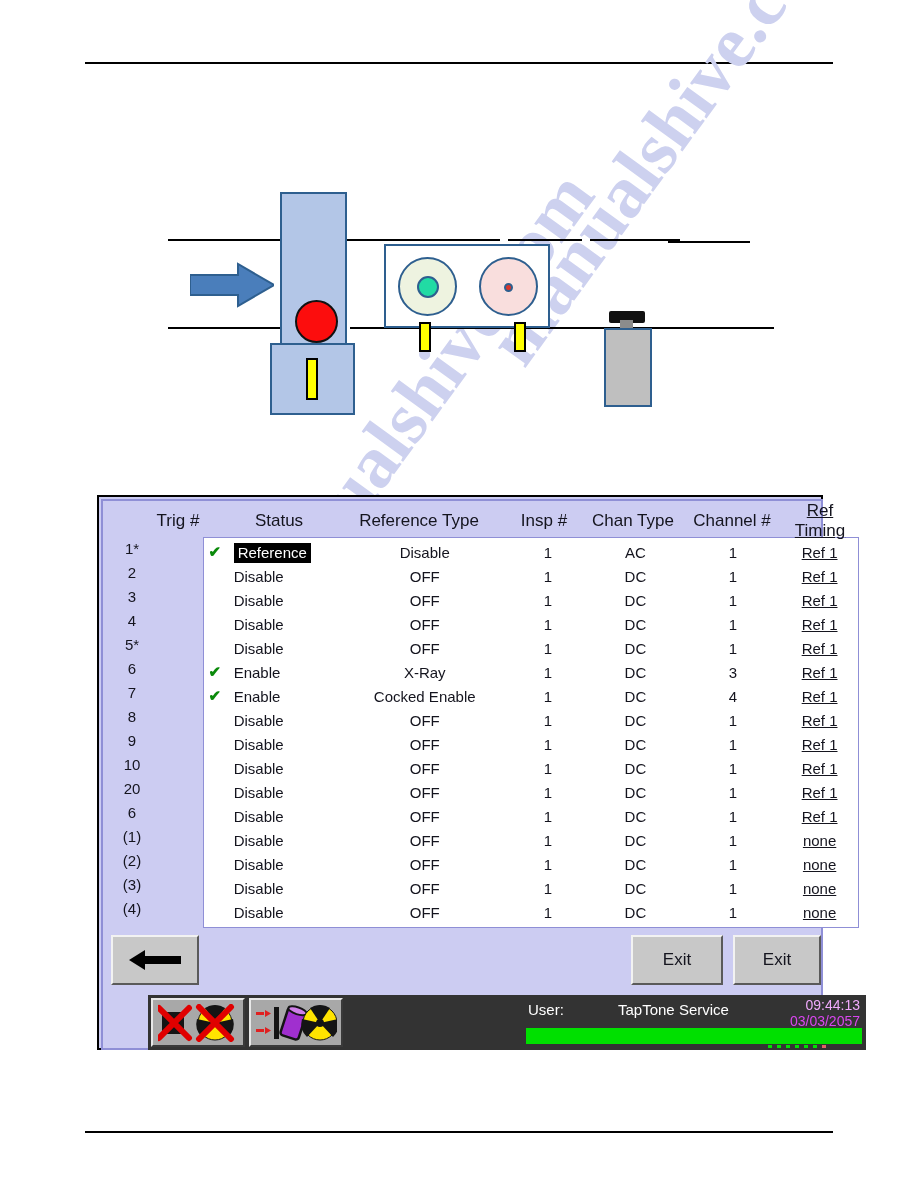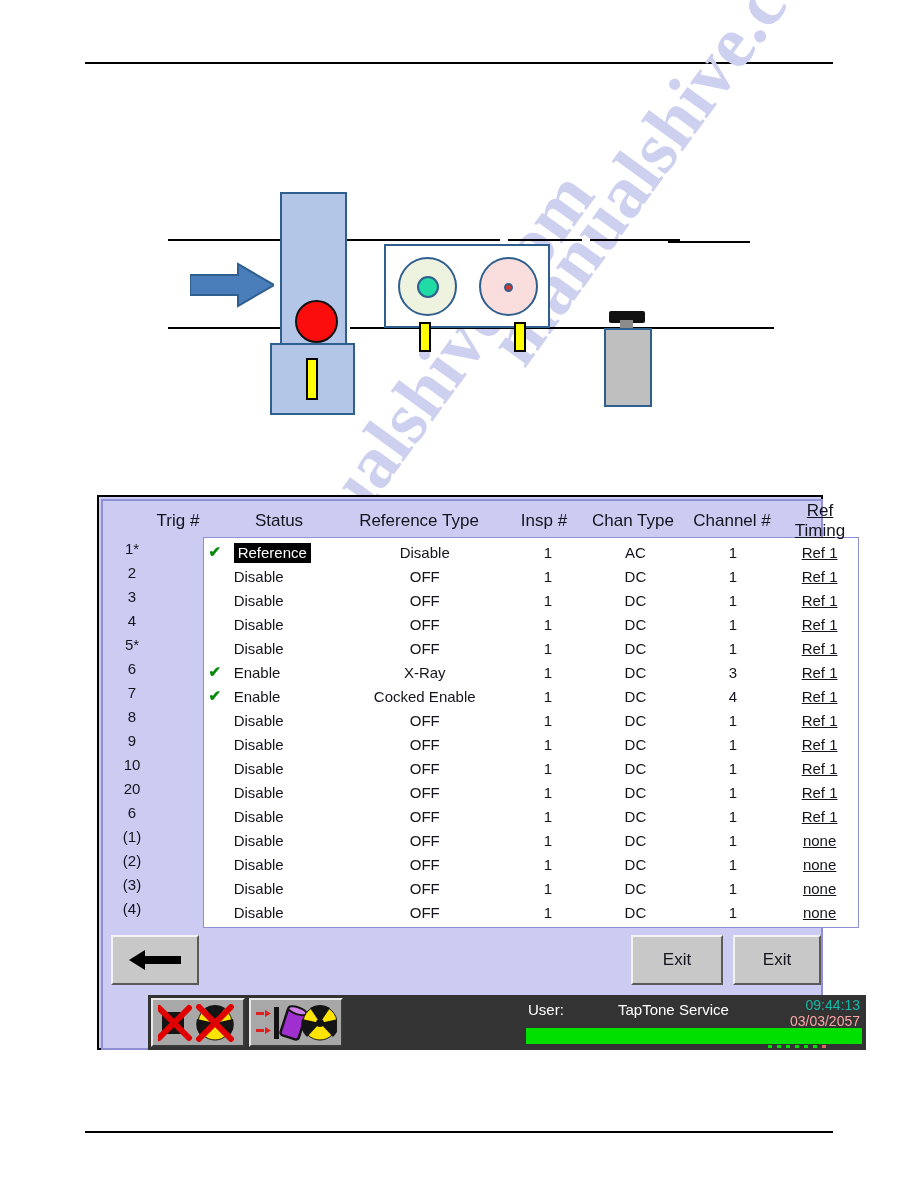--- a/index.html
+++ b/index.html
@@ -320,28 +320,28 @@
   }
   #user-name {
     position: absolute;
     left: 470px; top: 6px;
     color: #ffffff;
     font-size: 15px;
   }
   #clock-time {
     position: absolute;
     right: 6px; top: 2px;
-    color: #14b8a6;
+    color: #f0abfc;
     font-size: 14px;
     text-align: right;
   }
   #clock-date {
     position: absolute;
     right: 6px; top: 18px;
-    color: #fca5a5;
+    color: #d946ef;
     font-size: 14px;
     text-align: left;
   }
   #progress-track {
     position: absolute;
     left: 378px;
     top: 33px;
     width: 336px;
     height: 16px;
     background: #1c1c1c;

